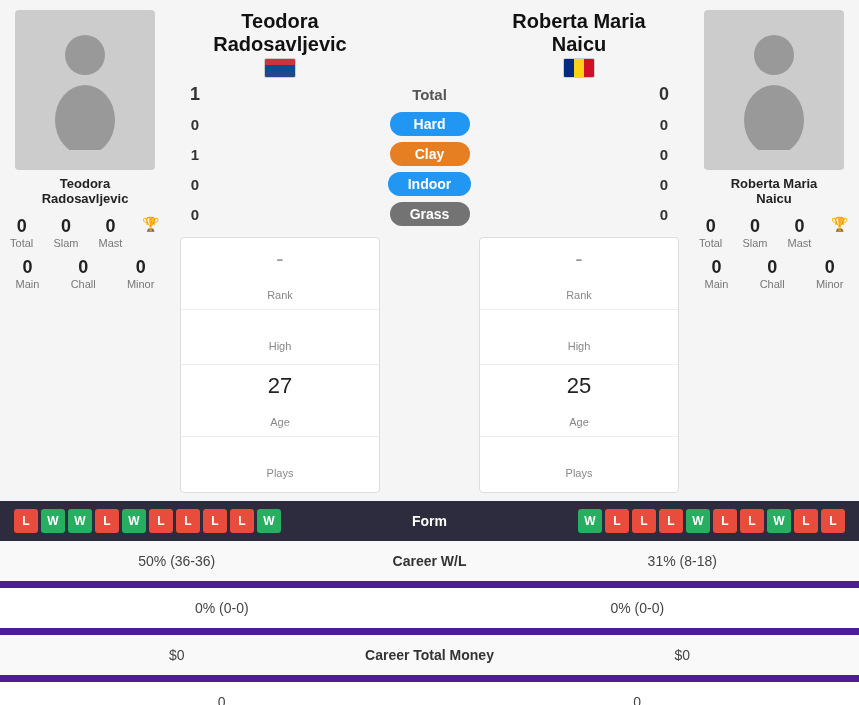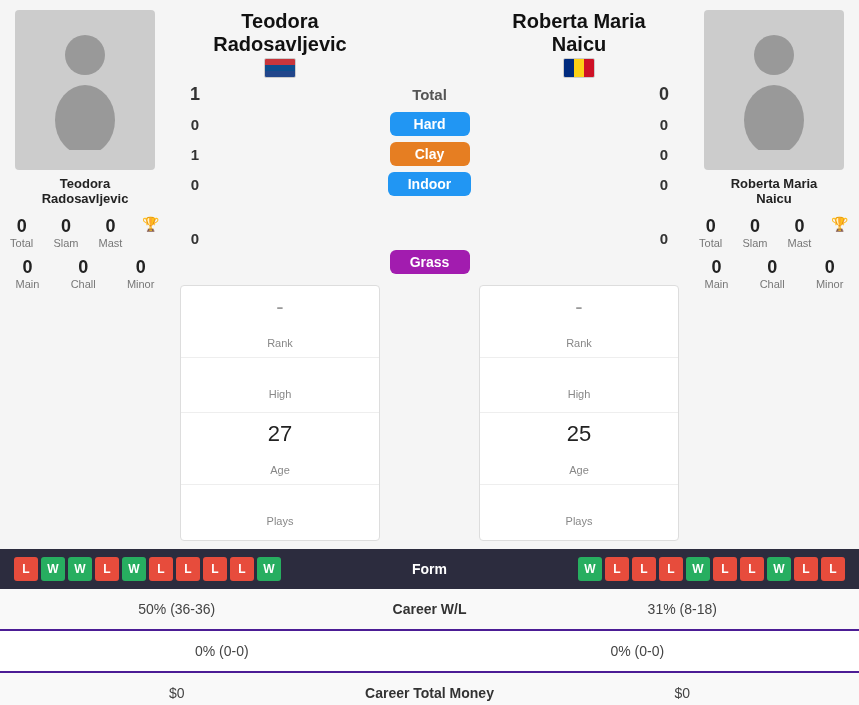--- a/index.html
+++ b/index.html
@@ -116,31 +116,31 @@
     }
     .surface-score {
       width: 30px;
       text-align: center;
       font-size: 15px;
       font-weight: bold;
     }
     .surface-btn {
       display: inline-block;
       padding: 4px 20px;
-      border-radius: 6px;
+      border-radius: 12px;
       color: white;
       font-weight: bold;
       font-size: 14px;
       text-align: center;
       min-width: 80px;
     }
     .surface-hard { background: #2196F3; }
     .surface-clay { background: #E67E22; }
     .surface-indoor { background: #2196F3; }
-    .surface-grass { background: #a21caf; margin-top: 48px; }
+    .surface-grass { background: #737373; }
 
     
     .stats-cards-row {
       display: flex;
       flex-direction: row;
       margin: 8px 10px 0 10px;
       gap: 8px;
     }
     .stats-card-left, .stats-card-right {
       width: 200px;
@@ -235,21 +235,21 @@
     }
     .badge-w { background: #27AE60; }
     .badge-l { background: #E74C3C; }
 
     
     .stat-row {
       display: flex;
       flex-direction: row;
       align-items: center;
       padding: 12px 14px;
-      border-bottom: 2px solid #4c1d95;
+      border-bottom: 7px solid #4c1d95;
       background: #fff;
     }
     .stat-row:nth-child(odd) { background: #f9f9f9; }
     .stat-row-left {
       flex: 1;
       text-align: center;
       font-size: 14px;
       color: #444;
     }
     .stat-row-label {

